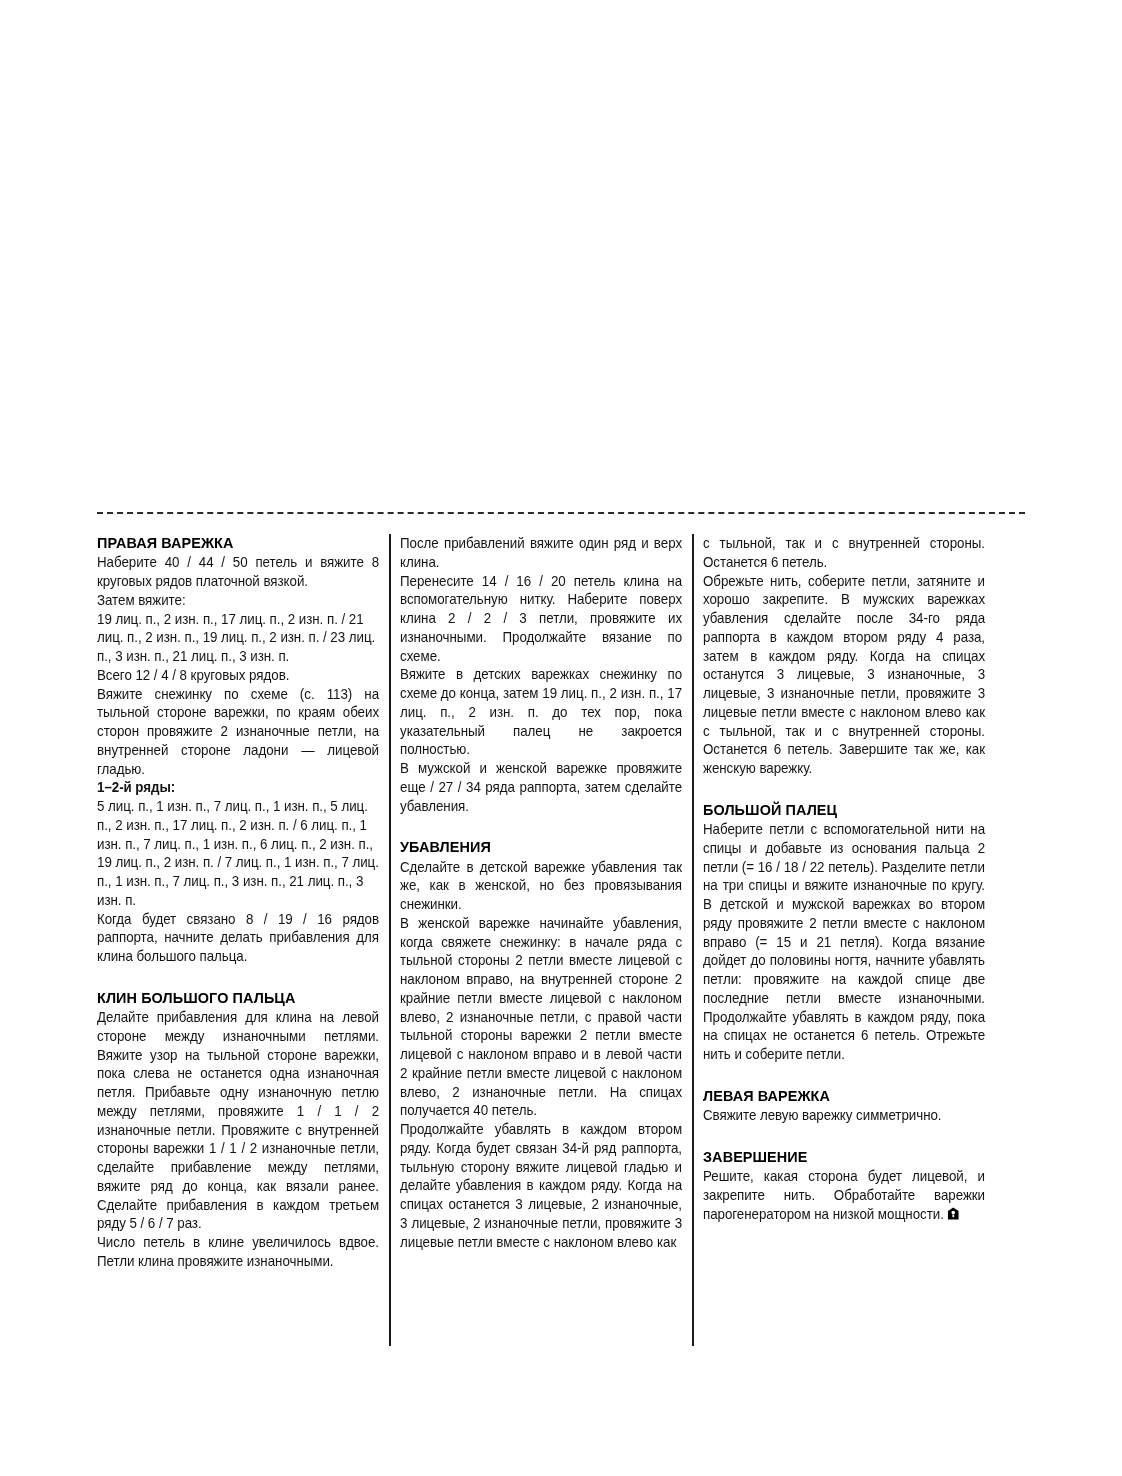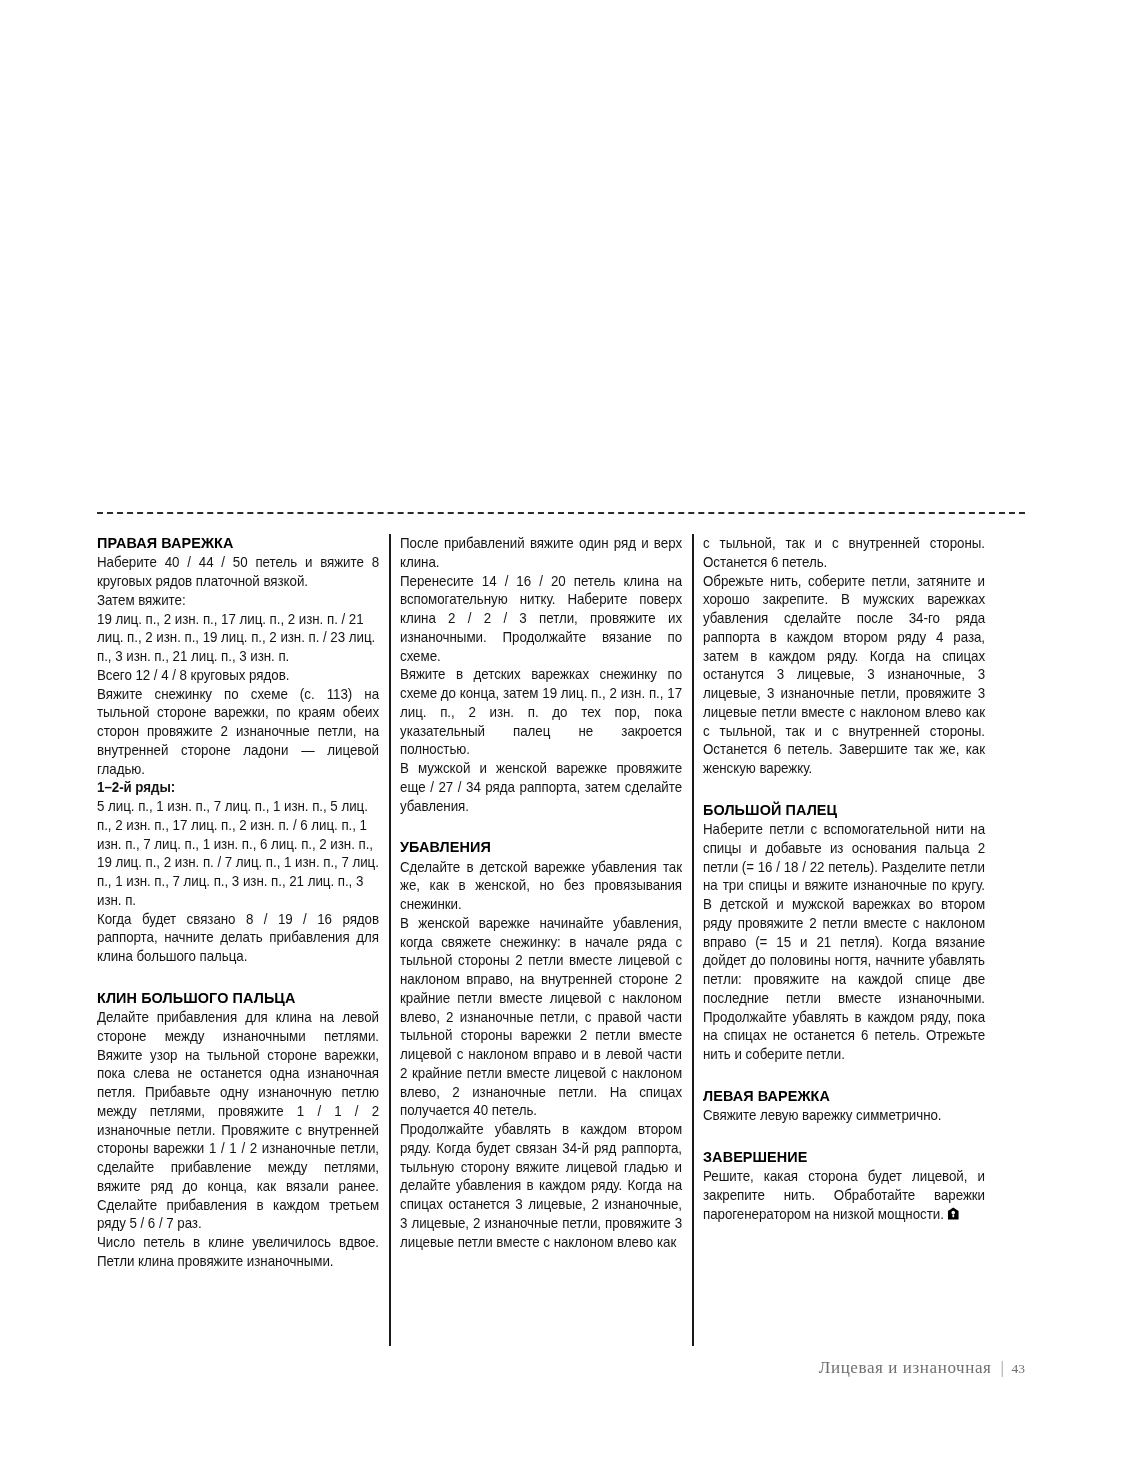--- a/index.html
+++ b/index.html
@@ -187,17 +187,14 @@
       <h2 class="sec-head spaced">ЗАВЕРШЕНИЕ</h2>
       <p class="body just"><span>Решите, какая сторона будет лицевой, и закрепите нить. Обработайте варежки парогенератором на низкой мощности.</span><span class="endmark"><svg width="13" height="13" viewBox="0 0 13 13" aria-hidden="true">
               <path d="M6.5 0.4 L12.3 4.1 L12.3 12.6 L0.7 12.6 L0.7 4.1 Z" fill="#000000"></path>
               <circle cx="6.5" cy="5.6" r="1.9" fill="#ffffff"></circle>
               <rect x="5.6" y="7.6" width="1.9" height="2.6" fill="#ffffff"></rect>
             </svg></span></p>
     </div>
 
   </div>
 
-  <div id="footer">
-    <span>Лицевая и изнаночная</span><span class="sep">|</span><span class="pageno">43</span>
-  </div>
 
 </div>
 
 </body></html>

